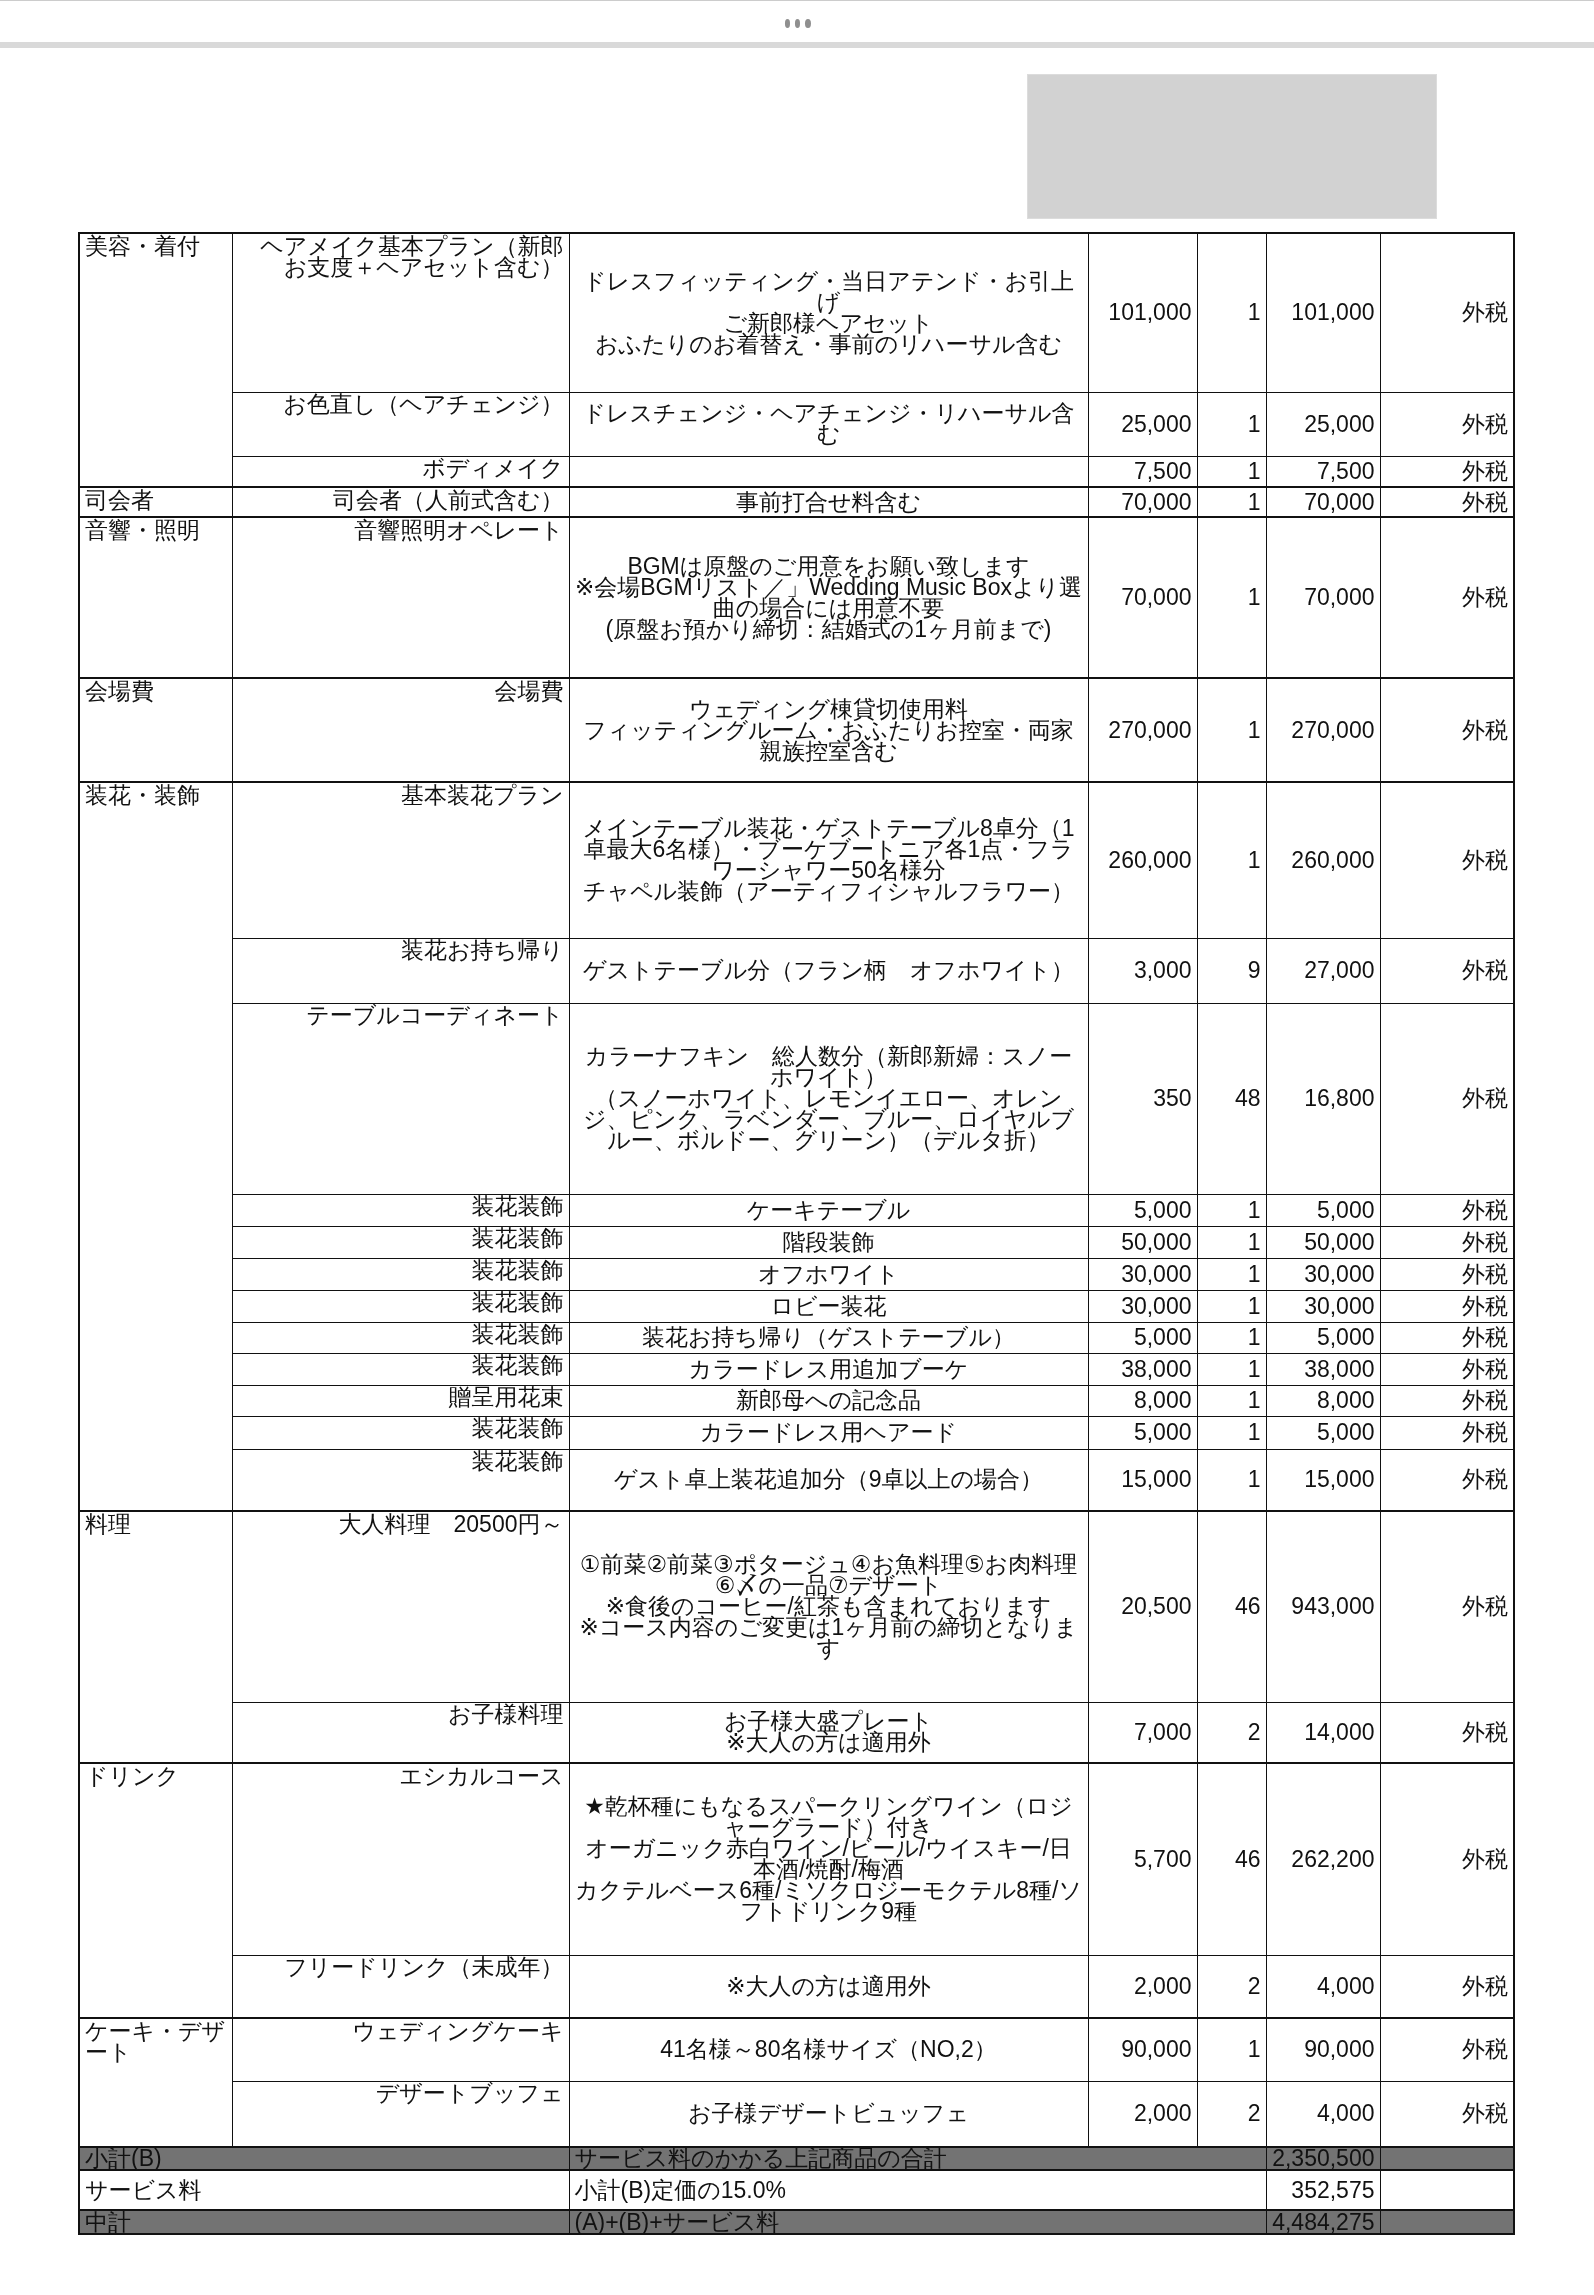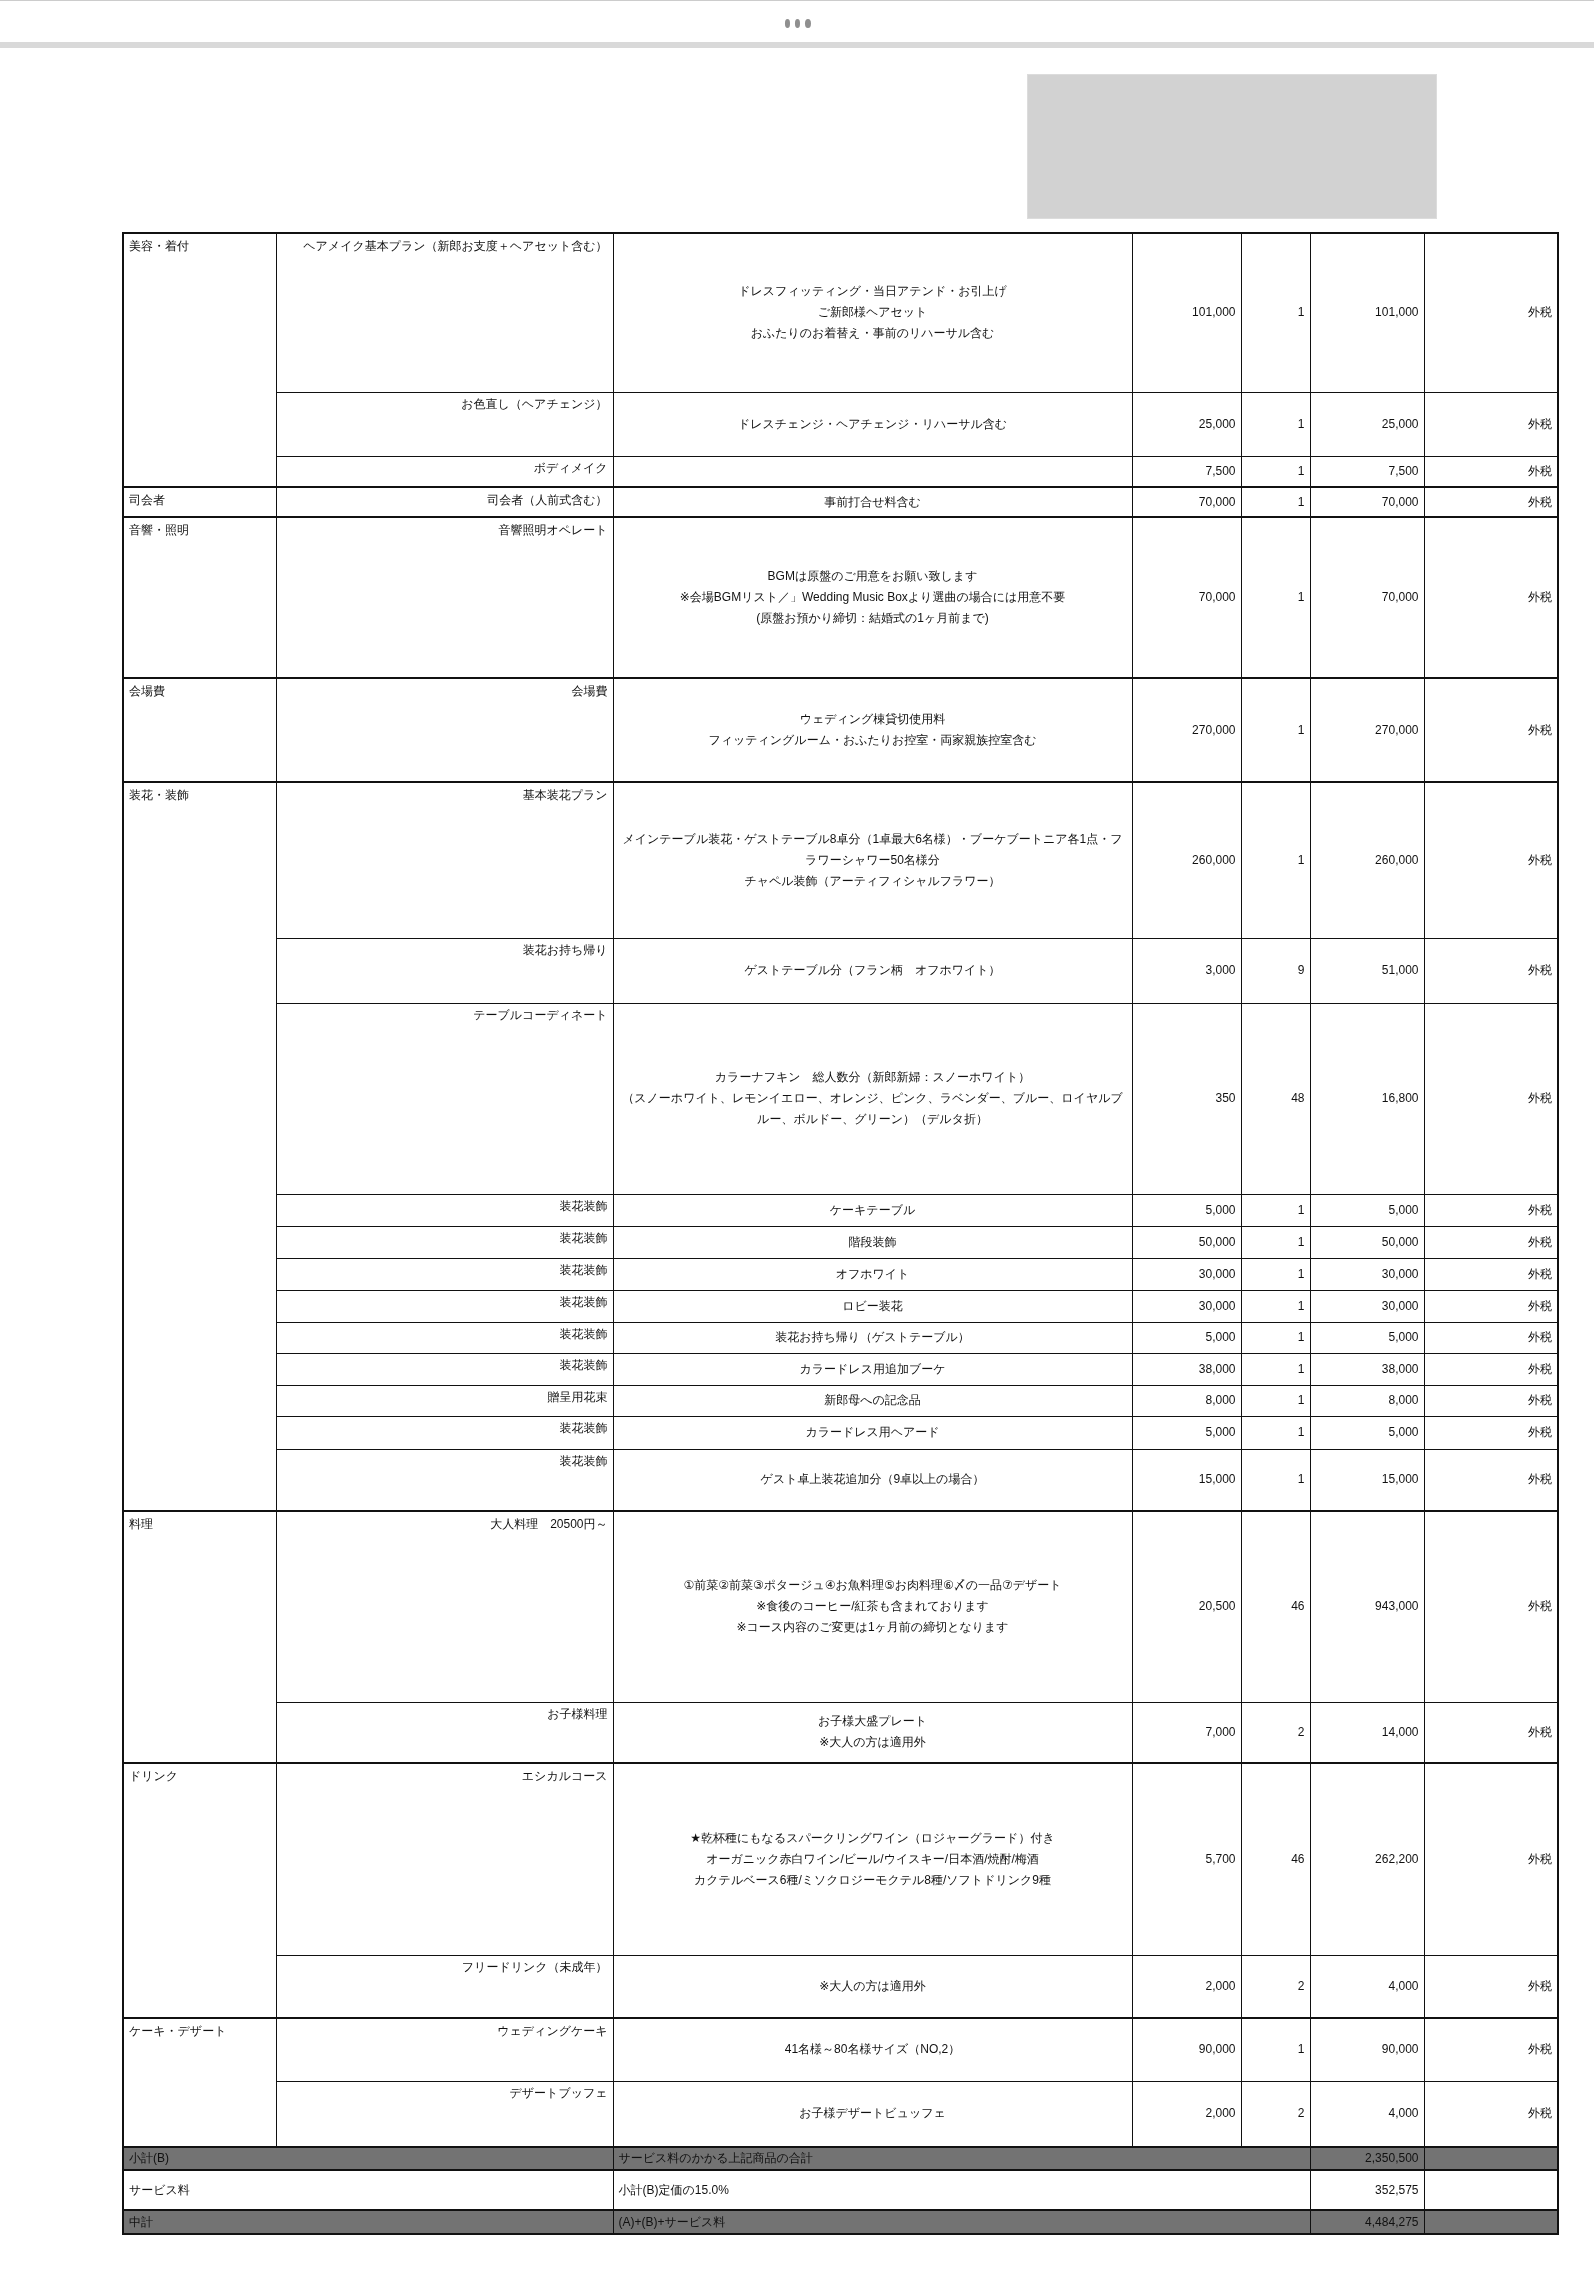--- a/index.html
+++ b/index.html
@@ -28,21 +28,21 @@
   .redacted{
     position:absolute;left:1027px;top:74px;width:410px;height:145px;
     background:#d2d2d2;border:1.7px solid #dcdcdc;box-sizing:border-box;
   }
   
   table.estimate{
     position:absolute;left:78px;top:232px;
     width:1434px;
     border-collapse:collapse;table-layout:fixed;
     border:2.5px solid #111;
-    font-size:12px;line-height:21px;margin-left:44px;
+    font-size:23px;line-height:21px;
   }
   table.estimate td{
     border:1.7px solid #111;
     padding:1.7px 5px;
     overflow:hidden;
     word-break:break-all;
   }
   td.cat{vertical-align:top;text-align:left;}
   td.item{vertical-align:top;text-align:right;}
   td.desc{vertical-align:middle;text-align:center;white-space:pre-wrap;}
@@ -149,21 +149,21 @@
     <td class="num">260,000</td>
     <td class="num">1</td>
     <td class="num">260,000</td>
     <td class="tax">外税</td>
   </tr>
   <tr style="height:65px">
     <td class="item">装花お持ち帰り</td>
     <td class="desc">ゲストテーブル分（フラン柄　オフホワイト）</td>
     <td class="num">3,000</td>
     <td class="num">9</td>
-    <td class="num">51,000</td>
+    <td class="num">27,000</td>
     <td class="tax">外税</td>
   </tr>
   <tr style="height:191px">
     <td class="item">テーブルコーディネート</td>
     <td class="desc">カラーナフキン　総人数分（新郎新婦：スノーホワイト）
 （スノーホワイト、レモンイエロー、オレンジ、ピンク、ラベンダー、ブルー、ロイヤルブルー、ボルドー、グリーン）（デルタ折）</td>
     <td class="num">350</td>
     <td class="num">48</td>
     <td class="num">16,800</td>
     <td class="tax">外税</td>

